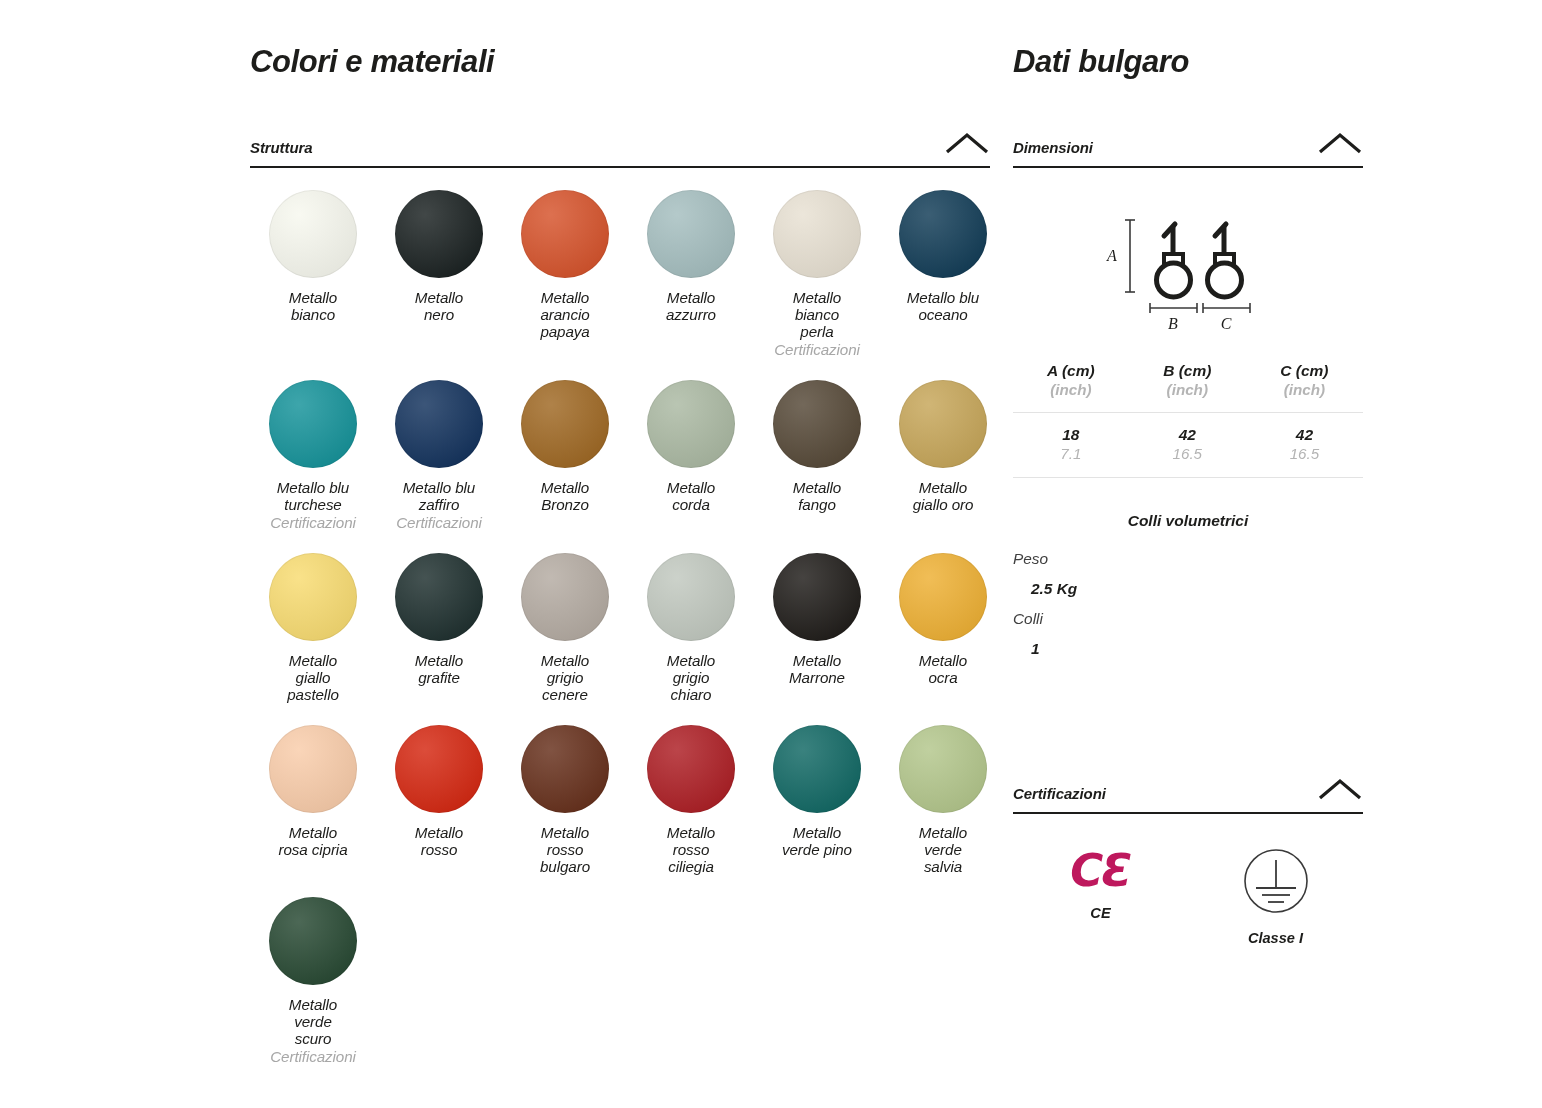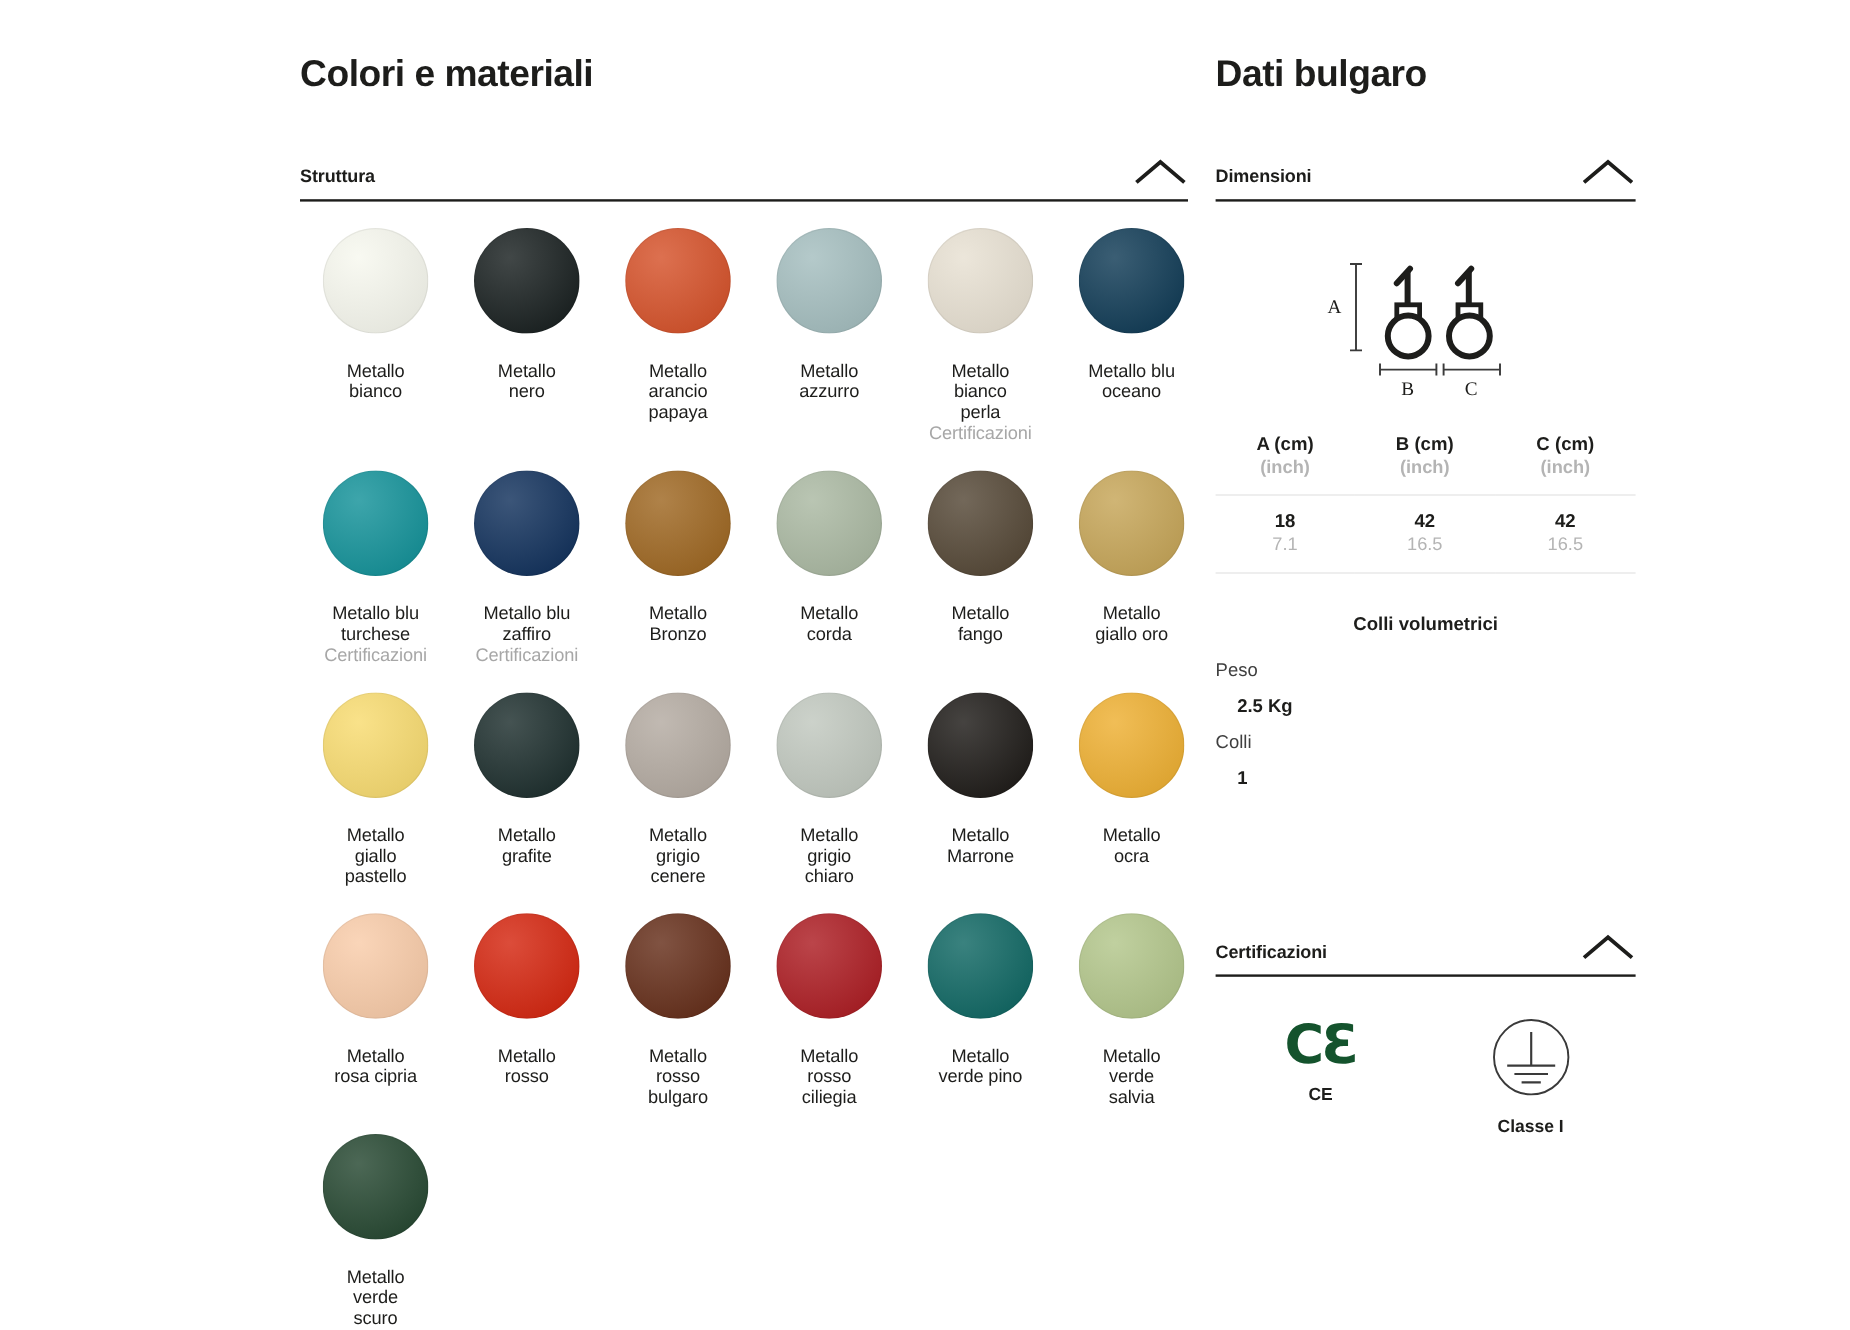--- a/index.html
+++ b/index.html
@@ -8,20 +8,21 @@
     width: 1542px; height: 1108px;
     background: #ffffff;
     font-family: "Liberation Sans", sans-serif;
     color: #231f20;
   }
   .page {
     position: relative;
     width: 1388px;
     height: 1108px;
     overflow: hidden;
+    font-style: italic;
   }
 
   
   .left-col {
     position: absolute;
     left: 250px;
     top: 44px;
     width: 740px;
   }
   .right-col {
@@ -82,21 +83,21 @@
       radial-gradient(circle at 34% 28%, rgba(255,255,255,0.16), rgba(0,0,0,0.07) 78%);
   }
   .swatch-dot.lightring::after {
     content: "";
     position: absolute;
     inset: 0;
     border-radius: 50%;
     box-shadow: inset 0 0 0 1px rgba(0,0,0,0.05);
   }
   .swatch-label {
-    margin-top: 23px;
+    margin-top: 11px;
     font-size: 15.2px;
     line-height: 17px;
     text-align: center;
     color: #1d1d1b;
     letter-spacing: -0.1px;
   }
   .swatch-cert {
     margin-top: 1px;
     font-size: 15.2px;
     line-height: 17px;
@@ -199,21 +200,21 @@
     flex: 0 0 50%;
     display: flex;
     flex-direction: column;
     align-items: center;
   }
   .cert-mark-ce {
     font-size: 45px;
     font-weight: 700;
     line-height: 46px;
     letter-spacing: -2px;
-    color: #14532d;
+    color: #be185d;
     font-family: "DejaVu Sans", sans-serif;
   }
   .cert-caption {
     margin-top: 11px;
     font-size: 14.6px;
     font-weight: 700;
     color: #1d1d1b;
     text-align: center;
   }
   .cert-caption.lower { margin-top: 12px; }

